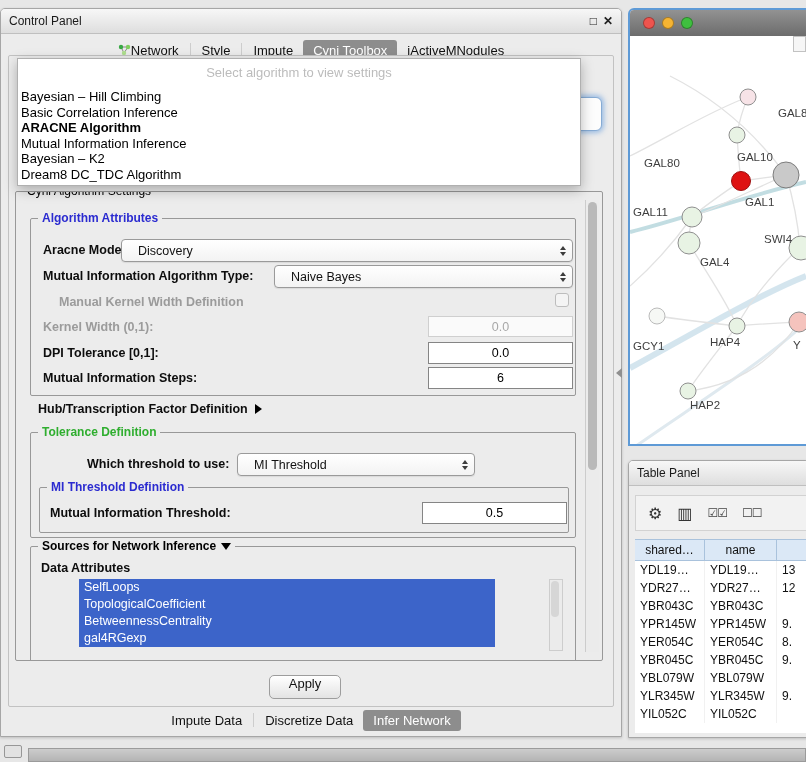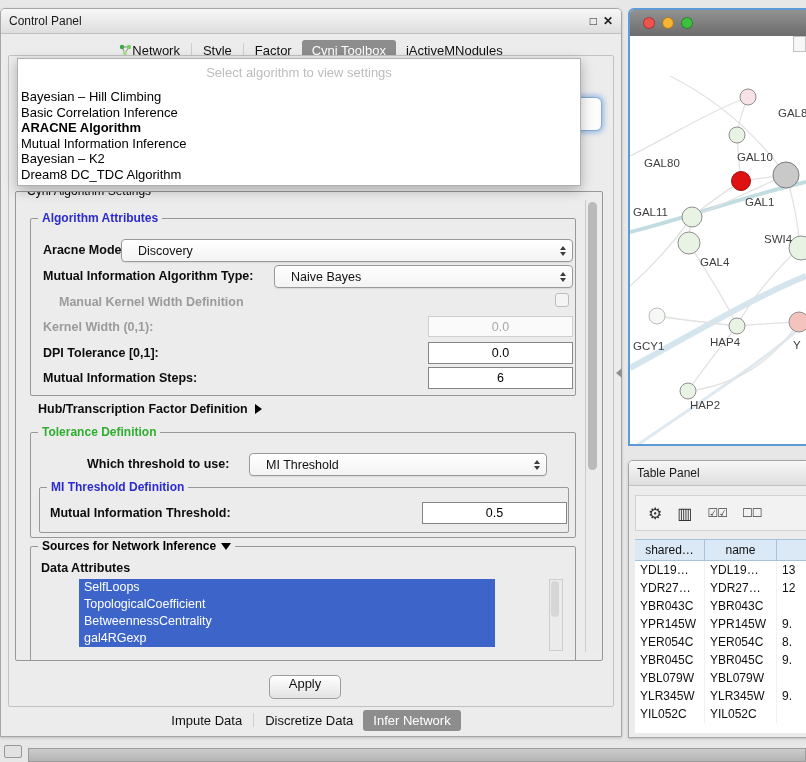--- a/index.html
+++ b/index.html
@@ -100,21 +100,21 @@
           <circle cx="6" cy="9" r="2.2" fill="#aede8e"></circle>
         </svg>
         <span>Network</span>
       </div>
       <div class="tabsep"></div>
       <div class="tab">
           <span>Style</span>
         </div>
       <div class="tabsep"></div>
       <div class="tab">
-          <span>Factor</span>
+          <span>Impute</span>
         </div>
       <div class="tab sel">
           <span>Cyni Toolbox</span>
         </div>
       <div class="tab">
           <span>jActiveMNodules</span>
         </div>
     </div>
 
     <div class="frame" style="left:7px;top:46px;width:604px;height:650px;"></div>
@@ -180,21 +180,21 @@
         <span>Hub/Transcription Factor Definition</span>
         <span class="tri-r"></span>
       </div>
 
       <div class="tbox" style="left:14px;top:240px;width:546px;height:106px;">
         <span class="legend green">
             <span>Tolerance Definition</span>
           </span>
 
         <span class="label" style="left:56px;top:24px;">Which threshold to use:</span>
-        <div class="combo" style="left:206px;top:20px;width:298px;height:23px;margin-left:12px;">
+        <div class="combo" style="left:206px;top:20px;width:238px;height:23px;">
           <span>MI Threshold</span>
           <span class="arrows">
               <i class="up"></i>
               <i class="dn"></i>
             </span>
         </div>
 
         <div class="tbox" style="left:8px;top:54px;width:530px;height:46px;">
           <span class="legend blue">
               <span>MI Threshold Definition</span>

